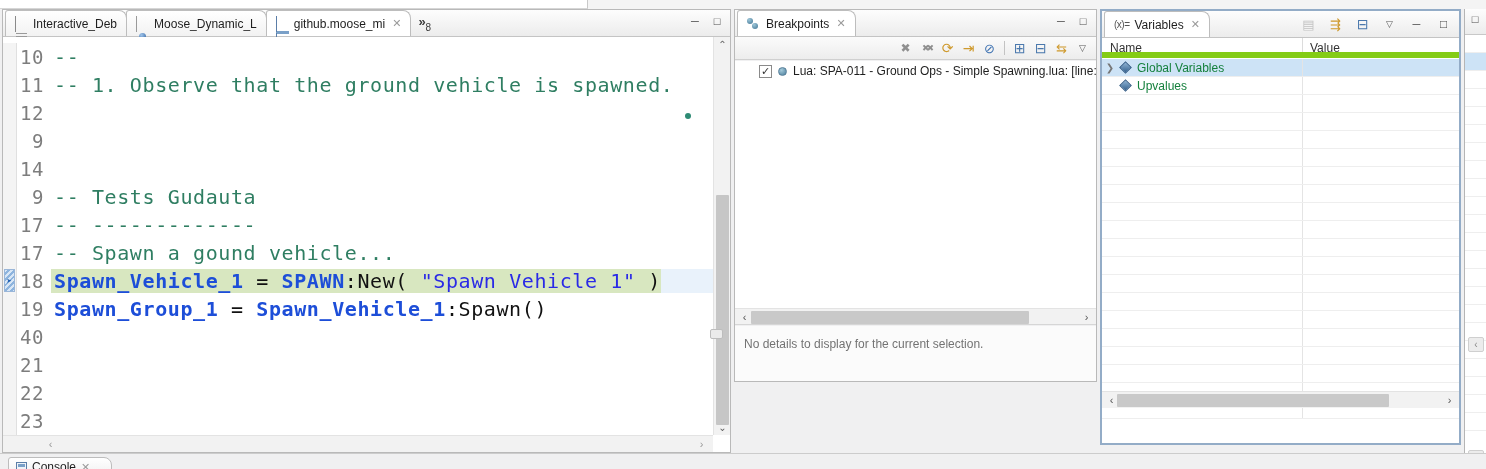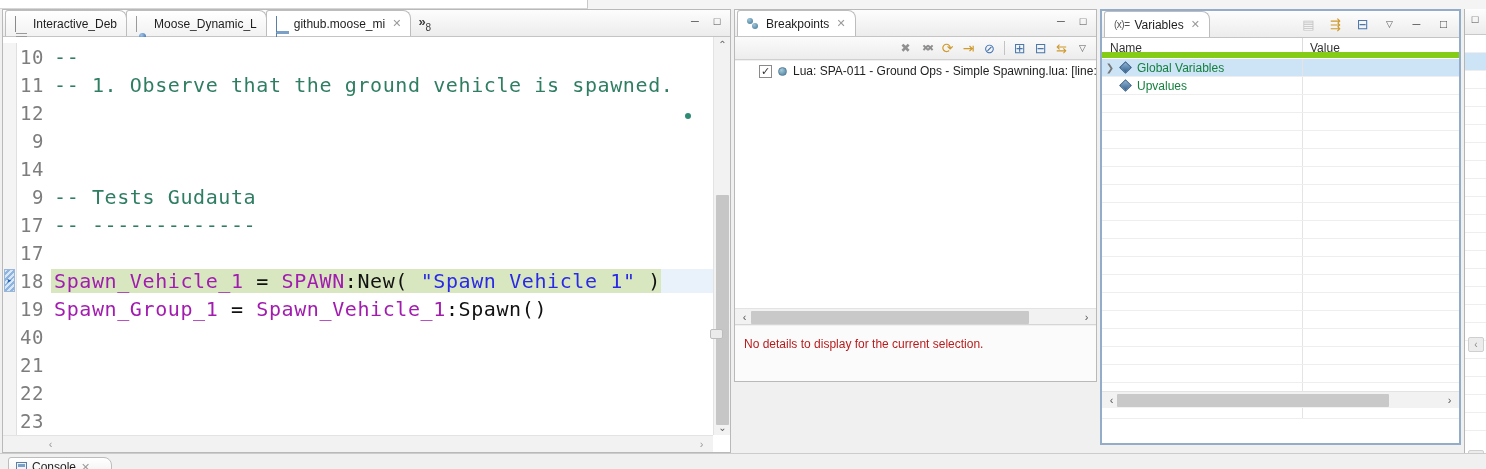--- a/index.html
+++ b/index.html
@@ -38,21 +38,21 @@
   .chevron-more { font-weight:bold; color:#3c3c3c; font-size:13px; margin-left:8px; display:flex; align-items:flex-start; height:22px; }
   .chevron-more b { font-weight:normal; font-size:10px; margin-top:8px; }
 
   .ed-body { position:absolute; left:0; top:27px; right:17px; bottom:17px; background:#fff; overflow:hidden; }
   .cline { display:flex; height:28px; align-items:center; font-family:"DejaVu Sans Mono", monospace; font-size:20px; letter-spacing:0.6px; }
   .ruler { width:14px; align-self:stretch; background:#f4f4f4; border-right:1px solid #e0e0e0; position:relative; flex:0 0 auto; }
   .lnum { width:34px; text-align:right; padding-right:7px; color:#7d7d7d; flex:0 0 auto; font-size:19px; }
   .lcode { white-space:pre; padding-left:3px; }
   .tok-comment { color:#2f7e62; }
   .tok-string { color:#2a2ae6; }
-  .tok-bold { color:#a21caf; font-weight:normal; }
+  .tok-bold { color:#1d4ed8; font-weight:bold; }
   .tok-plain { color:#111; }
   .cline.hl .lcode { background:#d8e7c0; }
   .hl-tail { flex:1; align-self:stretch; background:#e9f2fb; margin:2px 0; }
   .ip-marker { position:absolute; left:1px; top:2px; width:11px; height:23px;
      background:repeating-linear-gradient(135deg,#d8e6f5 0 2px,#8db4de 2px 4px);
      border:1px solid #9ab6d8; display:flex; align-items:center; justify-content:center;
      color:#1f5fb0; font-size:9px; }
   .ov-dot { position:absolute; right:22px; top:76px; width:6px; height:6px; border-radius:50%; background:#2e8b74; }
 
   .vscroll { position:absolute; right:0; top:27px; width:17px; bottom:17px; background:#f2f2f2; border-left:1px solid #e3e3e3; }
@@ -68,21 +68,21 @@
   #bp { left:734px; top:9px; width:363px; height:373px; }
   .bp-dots { width:14px; height:12px; position:relative; }
   .bp-dots i { position:absolute; width:6px; height:6px; border-radius:50%; background:radial-gradient(circle at 35% 30%, #9cc5d8, #3f7392); }
   .bp-dots i:first-child { left:0; top:0; }
   .bp-dots i:last-child { left:5px; top:5px; }
   .bp-list { position:absolute; left:0; top:51px; right:0; height:247px; background:#fff; overflow:hidden; }
   .bp-row { display:flex; align-items:center; gap:6px; padding:3px 4px 3px 24px; white-space:nowrap; }
   .checkbox { width:13px; height:13px; border:1px solid #8a8a8a; background:#fff; display:inline-flex; align-items:center; justify-content:center; font-size:11px; color:#333; flex:0 0 auto; }
   .bp-dot { width:9px; height:9px; border-radius:50%; background:radial-gradient(circle at 35% 30%, #a6cbdc, #4a7e9c); border:1px solid #58809a; flex:0 0 auto; }
   #bp .hscroll { top:298px; left:0; right:0; bottom:auto; border-bottom:1px solid #d6d6d6; }
-  .bp-details { position:absolute; left:0; top:316px; right:0; bottom:0; background:#fbfbfb; padding:11px 0 0 9px; color:#b91c1c; }
+  .bp-details { position:absolute; left:0; top:316px; right:0; bottom:0; background:#fbfbfb; padding:11px 0 0 9px; color:#737373; }
 
   
   #vars { left:1100px; top:9px; width:361px; height:436px; border:2px solid #93acc7; background:#fff; }
   .vars-prefix { font-size:10px; color:#555; letter-spacing:-0.5px; }
   .vcols { height:20px; display:flex; border-bottom:6px solid #84cc16; background:#fff; position:relative; }
   .vcols .col { padding:3px 0 0 8px; color:#333; }
   .vcols .c-name { width:200px; }
   .col-div { position:absolute; left:200px; top:0; bottom:0; width:1px; background:#dcdcdc; }
   .vrows { position:absolute; left:0; top:48px; right:0; height:360px; overflow:hidden; }
   .vrow { height:18px; display:flex; align-items:center; border-bottom:1px solid #eeeeee; position:relative; }
@@ -163,20 +163,21 @@
           <div class="lcode"><span class="tok-comment">-- Tests Gudauta</span></div>
         </div>
         <div class="cline">
           <div class="ruler"></div>
           <div class="lnum">17</div>
           <div class="lcode"><span class="tok-comment">-- -------------</span></div>
         </div>
         <div class="cline">
           <div class="ruler"></div>
           <div class="lnum">17</div>
+          <div class="lcode"><span class="tok-comment">-- Spawn a gound vehicle...</span></div>
         </div>
         <div class="cline hl">
           <div class="ruler">
             <div class="ip-marker">➤</div>
           </div>
           <div class="lnum">18</div>
           <div class="lcode"><span class="tok-bold">Spawn_Vehicle_1</span><span class="tok-plain"> = </span><span class="tok-bold">SPAWN</span><span class="tok-plain">:New( </span><span class="tok-string">"Spawn Vehicle 1"</span><span class="tok-plain"> )</span></div>
           <div class="hl-tail"></div>
         </div>
         <div class="cline">

